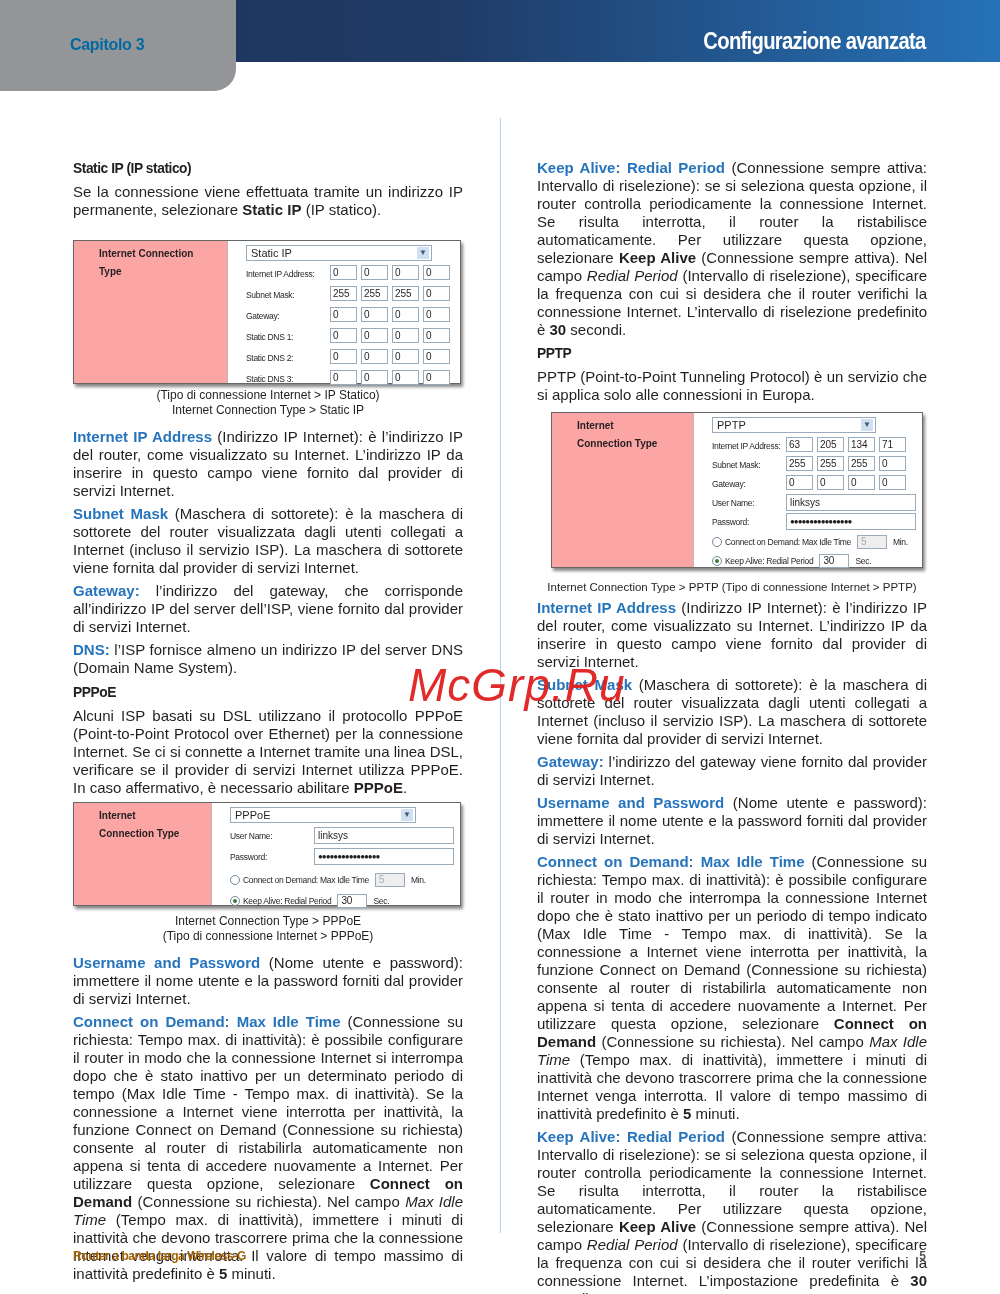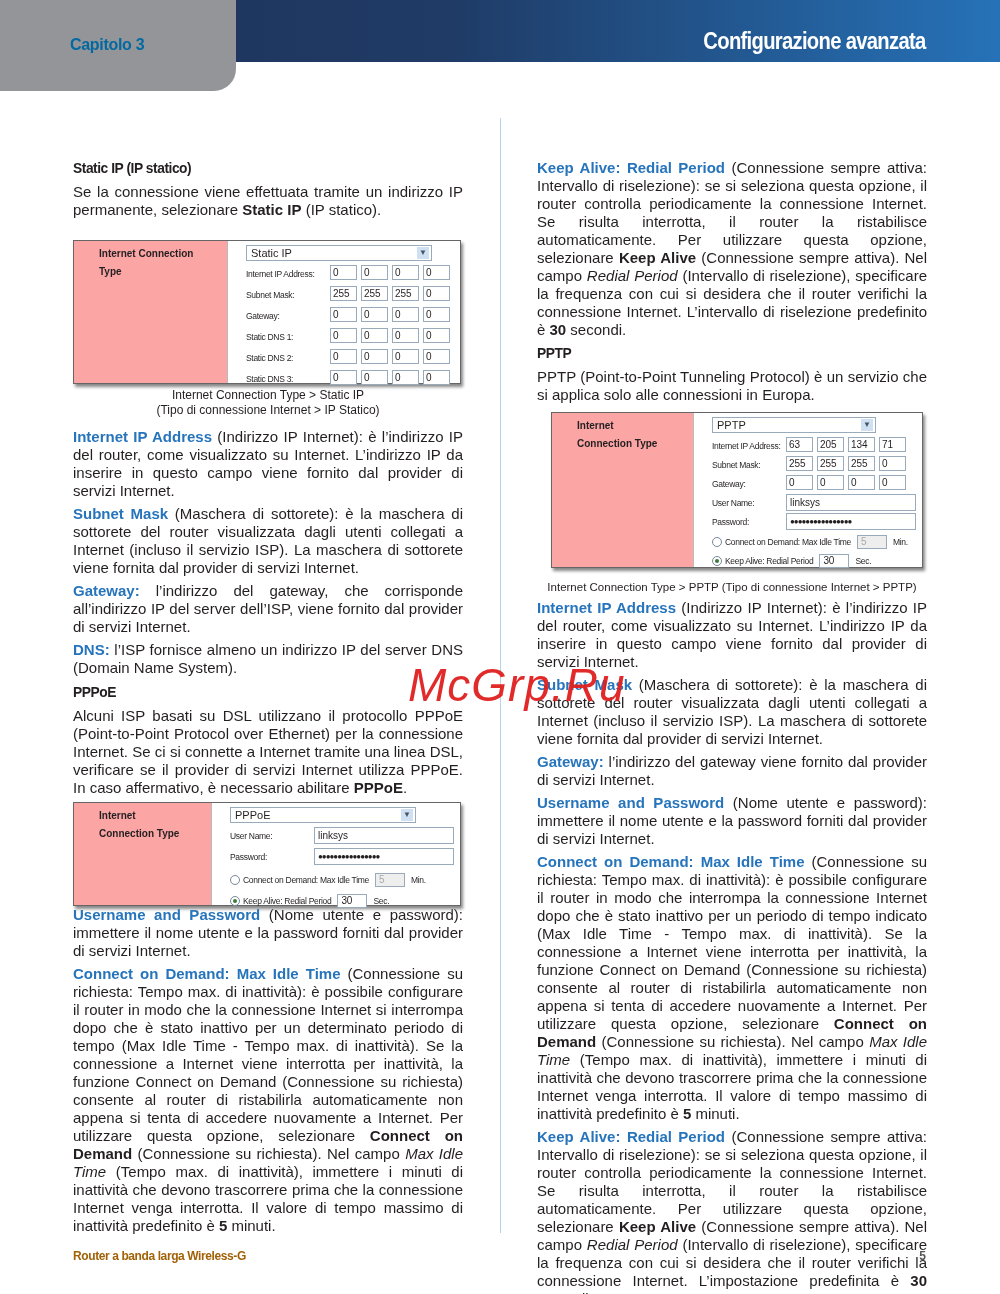--- a/index.html
+++ b/index.html
@@ -112,22 +112,22 @@
             <span class="flabel" style="width: 84px;">Static DNS 3:</span>
             <span class="oct">0</span>
             <span class="oct">0</span>
             <span class="oct">0</span>
             <span class="oct">0</span>
           </div>
         </div>
     </div>
   </div>
   <div class="caption">
+      <div>(Tipo di connessione Internet &gt; IP Statico)</div>
       <div>Internet Connection Type &gt; Static IP</div>
-      <div>(Tipo di connessione Internet &gt; IP Statico)</div>
     </div>
 
   <p><span class="term">Internet IP Address</span><span> (Indirizzo IP Internet): è l’indirizzo IP del router, come visualizzato su Internet. L’indirizzo IP da inserire in questo campo viene fornito dal provider di servizi Internet.</span></p>
   <p><span class="term">Subnet Mask</span><span> (Maschera di sottorete): è la maschera di sottorete del router visualizzata dagli utenti collegati a Internet (incluso il servizio ISP). La maschera di sottorete viene fornita dal provider di servizi Internet.</span></p>
   <p><span class="term">Gateway:</span><span> l’indirizzo del gateway, che corrisponde all’indirizzo IP del server dell’ISP, viene fornito dal provider di servizi Internet.</span></p>
   <p><span class="term">DNS:</span><span> l’ISP fornisce almeno un indirizzo IP del server DNS (Domain Name System).</span></p>
 
   <div class="h3" style="margin-top:6px">PPPoE</div>
   <p><span>Alcuni ISP basati su DSL utilizzano il protocollo PPPoE (Point-to-Point Protocol over Ethernet) per la connessione Internet. Se ci si connette a Internet tramite una linea DSL, verificare se il provider di servizi Internet utilizza PPPoE. In caso affermativo, è necessario abilitare </span><b>PPPoE</b><span>.</span></p>
 
@@ -150,20 +150,24 @@
           <span>Min.</span>
         </div>
       <div class="opt">
           <span class="radio on"></span>
           <span>Keep Alive: Redial Period</span>
           <span class="small-in">30</span>
           <span>Sec.</span>
         </div>
     </div>
   </div>
+  <div class="caption" style="margin-top:8px">
+      <div>Internet Connection Type &gt; PPPoE</div>
+      <div>(Tipo di connessione Internet &gt; PPPoE)</div>
+    </div>
 
   <p><span class="term">Username and Password</span><span> (Nome utente e password): immettere il nome utente e la password forniti dal provider di servizi Internet.</span></p>
   <p><span class="term">Connect on Demand: Max Idle Time</span><span> (Connessione su richiesta: Tempo max. di inattività): è possibile configurare il router in modo che la connessione Internet si interrompa dopo che è stato inattivo per un determinato periodo di tempo (Max Idle Time - Tempo max. di inattività). Se la connessione a Internet viene interrotta per inattività, la funzione Connect on Demand (Connessione su richiesta) consente al router di ristabilirla automaticamente non appena si tenta di accedere nuovamente a Internet. Per utilizzare questa opzione, selezionare </span><b>Connect on Demand</b><span> (Connessione su richiesta). Nel campo </span><i>Max Idle Time</i><span> (Tempo max. di inattività), immettere i minuti di inattività che devono trascorrere prima che la connessione Internet venga interrotta. Il valore di tempo massimo di inattività predefinito è </span><b>5</b><span> minuti.</span></p>
 </div>
 
 <div class="col col-right">
   <p><span class="term">Keep Alive: Redial Period</span><span> (Connessione sempre attiva: Intervallo di riselezione): se si seleziona questa opzione, il router controlla periodicamente la connessione Internet. Se risulta interrotta, il router la ristabilisce automaticamente. Per utilizzare questa opzione, selezionare </span><b>Keep Alive</b><span> (Connessione sempre attiva). Nel campo </span><i>Redial Period</i><span> (Intervallo di riselezione), specificare la frequenza con cui si desidera che il router verifichi la connessione Internet. L’intervallo di riselezione predefinito è </span><b>30</b><span> secondi.</span></p>
   <div class="h3" style="margin-top:4px">PPTP</div>
   <p>PPTP (Point-to-Point Tunneling Protocol) è un servizio che si applica solo alle connessioni in Europa.</p>
 

